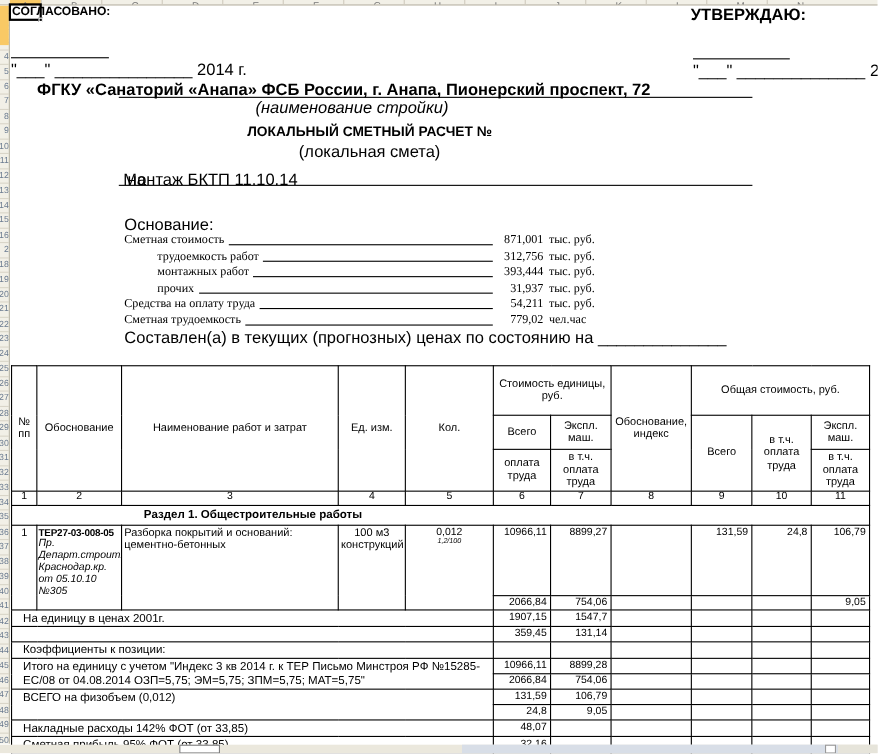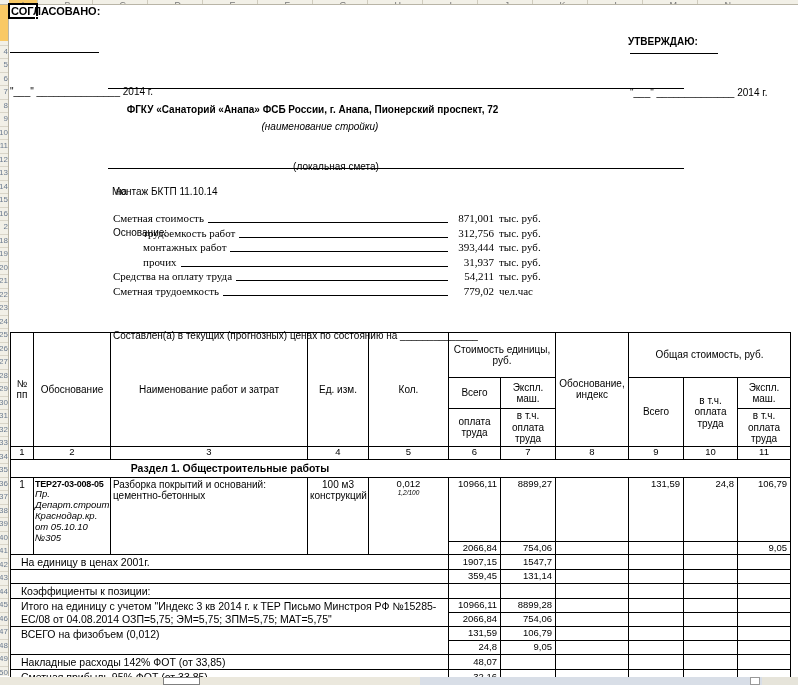--- a/index.html
+++ b/index.html
@@ -21,21 +21,21 @@
 
   
   #a1-text { position:absolute; left:11px; top:5px; font-size:11px; font-weight:bold; white-space:nowrap; }
   #cursor { position:absolute; left:8px; top:3px; width:30px; height:16px; border:2px solid #000; background:transparent; }
   #cursor .handle { position:absolute; right:-3px; bottom:-3px; width:4px; height:4px; background:#000; border:1px solid #fff; }
 
   .abs { position:absolute; white-space:pre; }
   .b { font-weight:bold; }
   .i { font-style:italic; }
   .ctr { text-align:center; }
-  .t11 { font-size:10px;margin-top:31px; }
+  .t11 { font-size:15px; }
   .t12 { font-size:12.5px; }
   .hline { position:absolute; border-top:1px solid #000; height:0; }
 
   
   #summary { position:absolute; left:113px; top:212px; width:437px; }
   .srow { display:flex; align-items:flex-start; height:14.5px; font-size:11px;font-family:Liberation Serif, serif; }
   .srow .lbl { white-space:nowrap; padding-right:4px; }
   .srow.ind .lbl { padding-left:30px; }
   .srow .fill { flex:1; border-bottom:1px solid #000; height:11px; }
   .srow .val { width:46px; text-align:right; white-space:nowrap; }
@@ -258,20 +258,21 @@
   <div class="abs t11 b" style="left:628px; top:5px;">УТВЕРЖДАЮ:</div>
 
   <div class="hline" style="left:10px; top:52px; width:89px;"></div>
   <div class="abs t11" style="left:10px; top:55px;">"___" _______________ 2014 г.</div>
   <div class="hline" style="left:630px; top:53px; width:88px;"></div>
   <div class="abs t11" style="left:630px; top:56px;">"___" ______________ 2014 г.</div>
 
   <div class="abs t11 b ctr" style="left:30px; top:73px; width:565px; white-space:normal;">ФГКУ «Санаторий «Анапа» ФСБ России, г. Анапа, Пионерский проспект, 72</div>
   <div class="hline" style="left:108px; top:88px; width:576px;"></div>
   <div class="abs t11 i ctr" style="left:30px; top:90px; width:580px;">(наименование стройки)</div>
+  <div class="abs t12 b ctr" style="left:36px; top:113px; width:600px;">ЛОКАЛЬНЫЙ СМЕТНЫЙ РАСЧЕТ №</div>
   <div class="abs t11 ctr" style="left:36px; top:130px; width:600px;">(локальная смета)</div>
   <div class="abs t11" style="left:84px; top:155px;padding-left:32px;">на</div>
   <div class="abs t11" style="left:112px; top:155px;">Монтаж БКТП 11.10.14</div>
   <div class="hline" style="left:108px; top:168px; width:576px;"></div>
 
   <div class="abs t11" style="left:113px; top:196px;">Основание:</div>
   <div id="summary">
     <div class="srow">
       <span class="lbl">Сметная стоимость</span>
         <span class="fill"></span>

